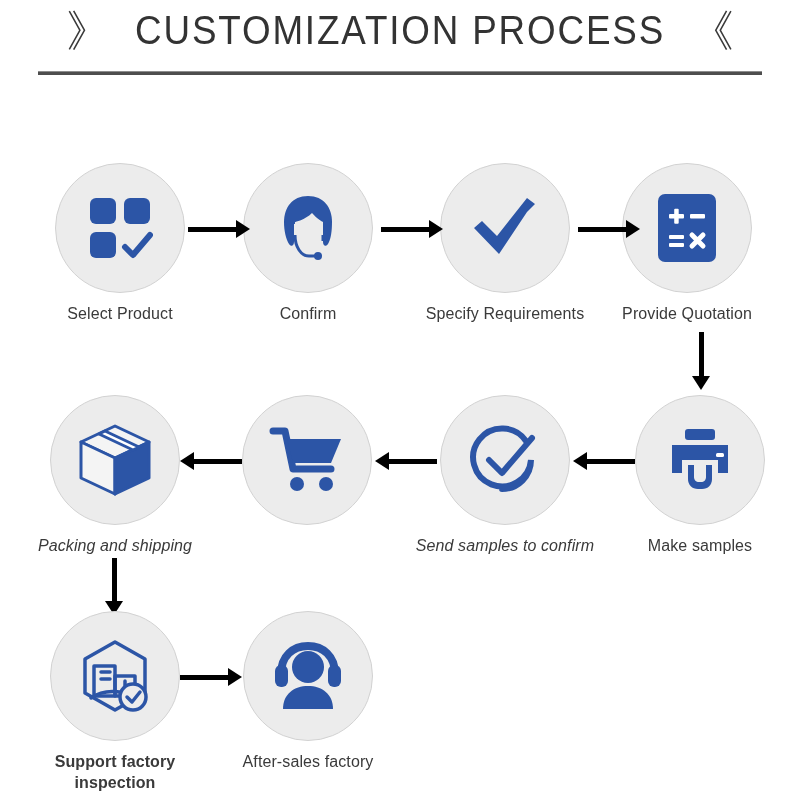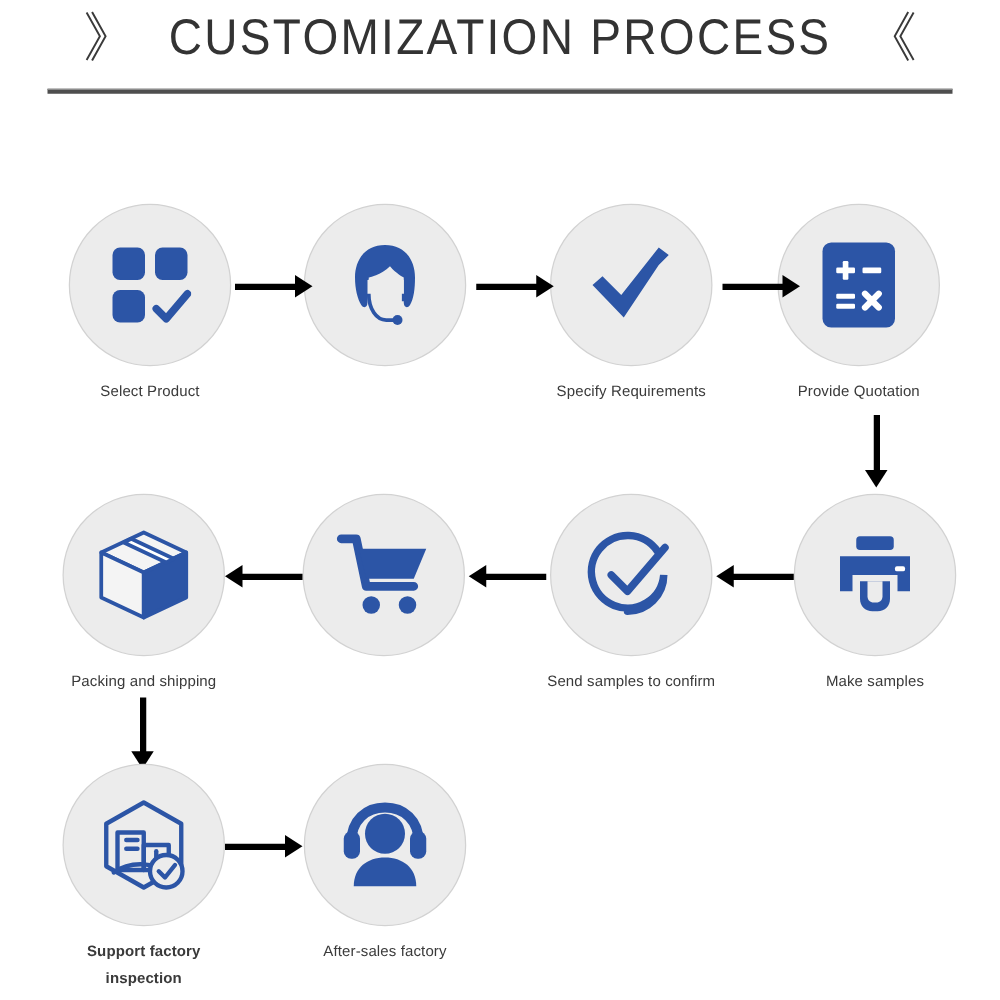--- a/index.html
+++ b/index.html
@@ -79,28 +79,28 @@
     border: 1px solid #d2d2d2;
     box-sizing: border-box;
     margin: 0 auto;
     display: flex;
     align-items: center;
     justify-content: center;
   }
   .circle svg { display: block; }
   .node-label {
     margin-top: 10px;
-    font-size: 12px;
+    font-size: 16px;
     line-height: 21px;
     color: #3a3a3a;
     letter-spacing: 0.1px;
     white-space: pre-line;
   }
   .node-label.wide { width: 210px; margin-left: -30px; }
-  .node-label.xwide { width: 230px; margin-left: -40px; }
+  .node-label.xwide { width: 230px; margin-left: -40px; font-style: italic; }
 
   
   .arrow-h, .arrow-v {
     position: absolute;
   }
   .arrow-h .shaft {
     position: absolute;
     height: 5px;
     background: #000000;
     top: 9px;
@@ -165,20 +165,21 @@
       <path d="M37 5 C21 5 13 17 13 31 C13 40 15 48 18 53 C20 56 23 55 23 51
                L23 33 C23 33 33 31 40 24 C45 30 52 33 52 33 L52 51
                C52 55 55 56 57 53 C60 48 61 40 61 31 C61 17 53 5 37 5 Z" fill="#2C55A6"></path>
       <path d="M24 31 C24 31 34 29 41 22 C46 28 52 31 52 31 L52 44
                C52 56 45 64 37 64 C29 64 24 56 24 44 Z" fill="#ECECEC"></path>
       <path d="M24 44 C24 56 30 65 38 65 L44 65" fill="none" stroke="#2C55A6" stroke-width="3"></path>
       <circle cx="47" cy="65" r="4" fill="#2C55A6"></circle>
       <path d="M52 44 L52 50" fill="none" stroke="#2C55A6" stroke-width="3"></path>
     </svg>
   </div>
+  <div class="node-label">Confirm</div>
 </div>
 
 <div class="node" style="left:430px; top:163px;">
   <div class="circle">
     <svg width="72" height="72" viewBox="0 0 72 72">
       <path d="M5 36 L13 29 L28 44 L58 6 L66 12 L58 20 L30 62 Z" fill="#2C55A6"></path>
     </svg>
   </div>
   <div class="node-label wide">Specify Requirements</div>
 </div>

